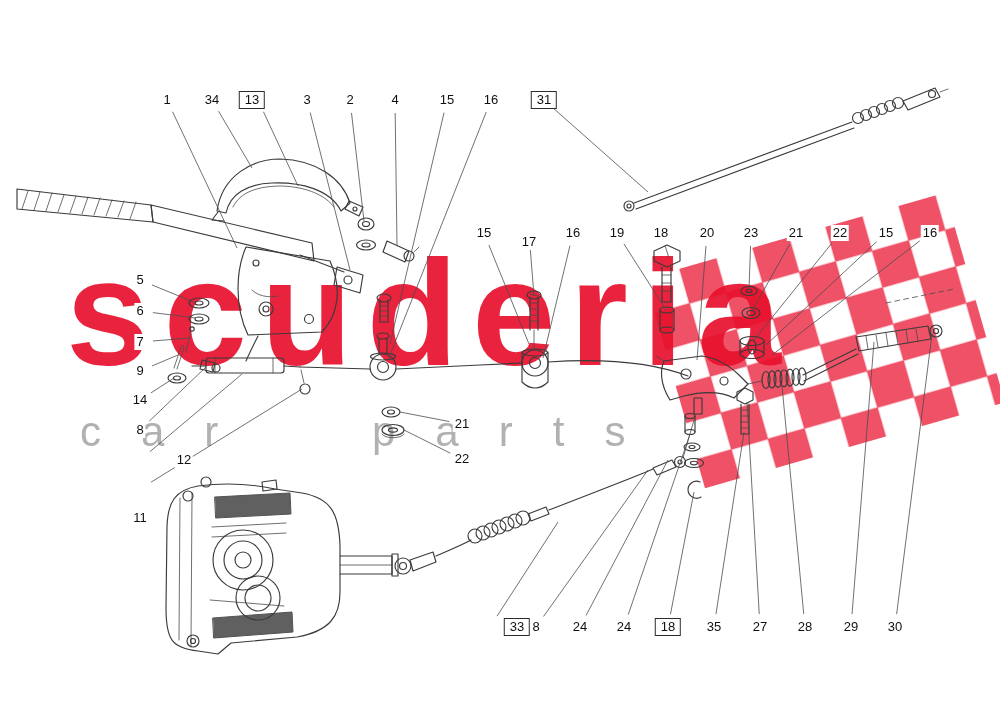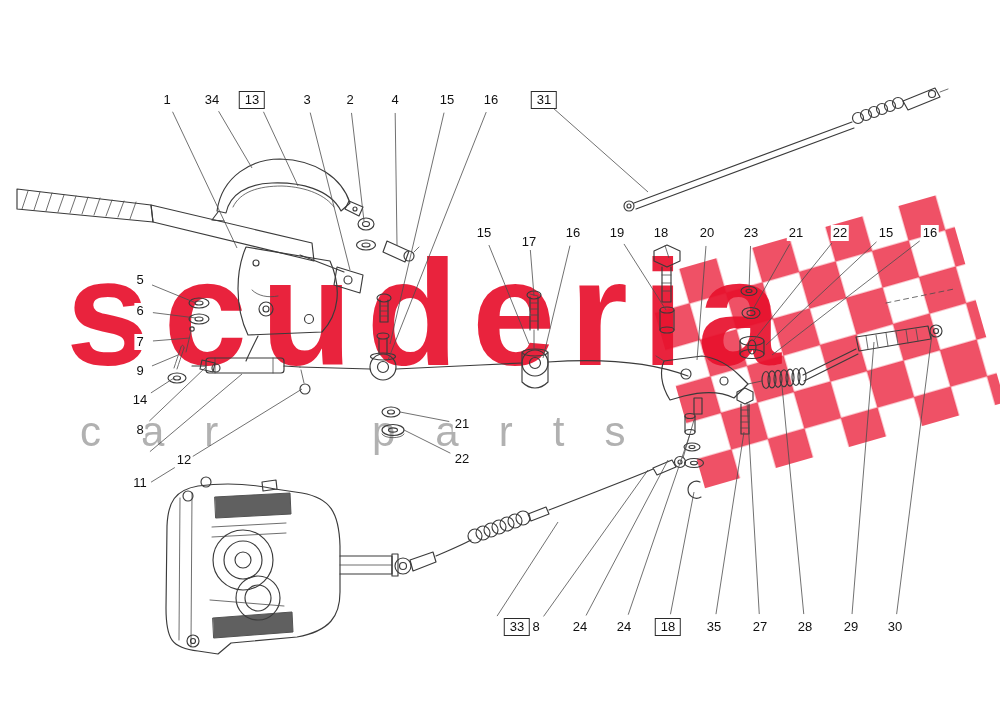--- a/index.html
+++ b/index.html
@@ -330,21 +330,21 @@
       <div class="callout" style="left: 840px; top: 233px;">22</div>
       <div class="callout" style="left: 886px; top: 233px;">15</div>
       <div class="callout" style="left: 930px; top: 233px;">16</div>
       <div class="callout" style="left: 140px; top: 280px;">5</div>
       <div class="callout" style="left: 140px; top: 311px;">6</div>
       <div class="callout" style="left: 140px; top: 342px;">7</div>
       <div class="callout" style="left: 140px; top: 371px;">9</div>
       <div class="callout" style="left: 140px; top: 400px;">14</div>
       <div class="callout" style="left: 140px; top: 430px;">8</div>
       <div class="callout" style="left: 140px; top: 460px; margin-left: 44px;">12</div>
-      <div class="callout" style="left: 140px; top: 483px; text-align: right;">11</div>
+      <div class="callout" style="left: 140px; top: 518px; text-align: right;">11</div>
       <div class="callout" style="left: 462px; top: 424px;">21</div>
       <div class="callout" style="left: 462px; top: 459px;">22</div>
       <div class="callout boxed" style="left: 517px; top: 627px;">33</div>
       <div class="callout" style="left: 536px; top: 627px;">8</div>
       <div class="callout" style="left: 580px; top: 627px;">24</div>
       <div class="callout" style="left: 624px; top: 627px;">24</div>
       <div class="callout boxed" style="left: 668px; top: 627px;">18</div>
       <div class="callout" style="left: 714px; top: 627px;">35</div>
       <div class="callout" style="left: 760px; top: 627px;">27</div>
       <div class="callout" style="left: 805px; top: 627px;">28</div>

